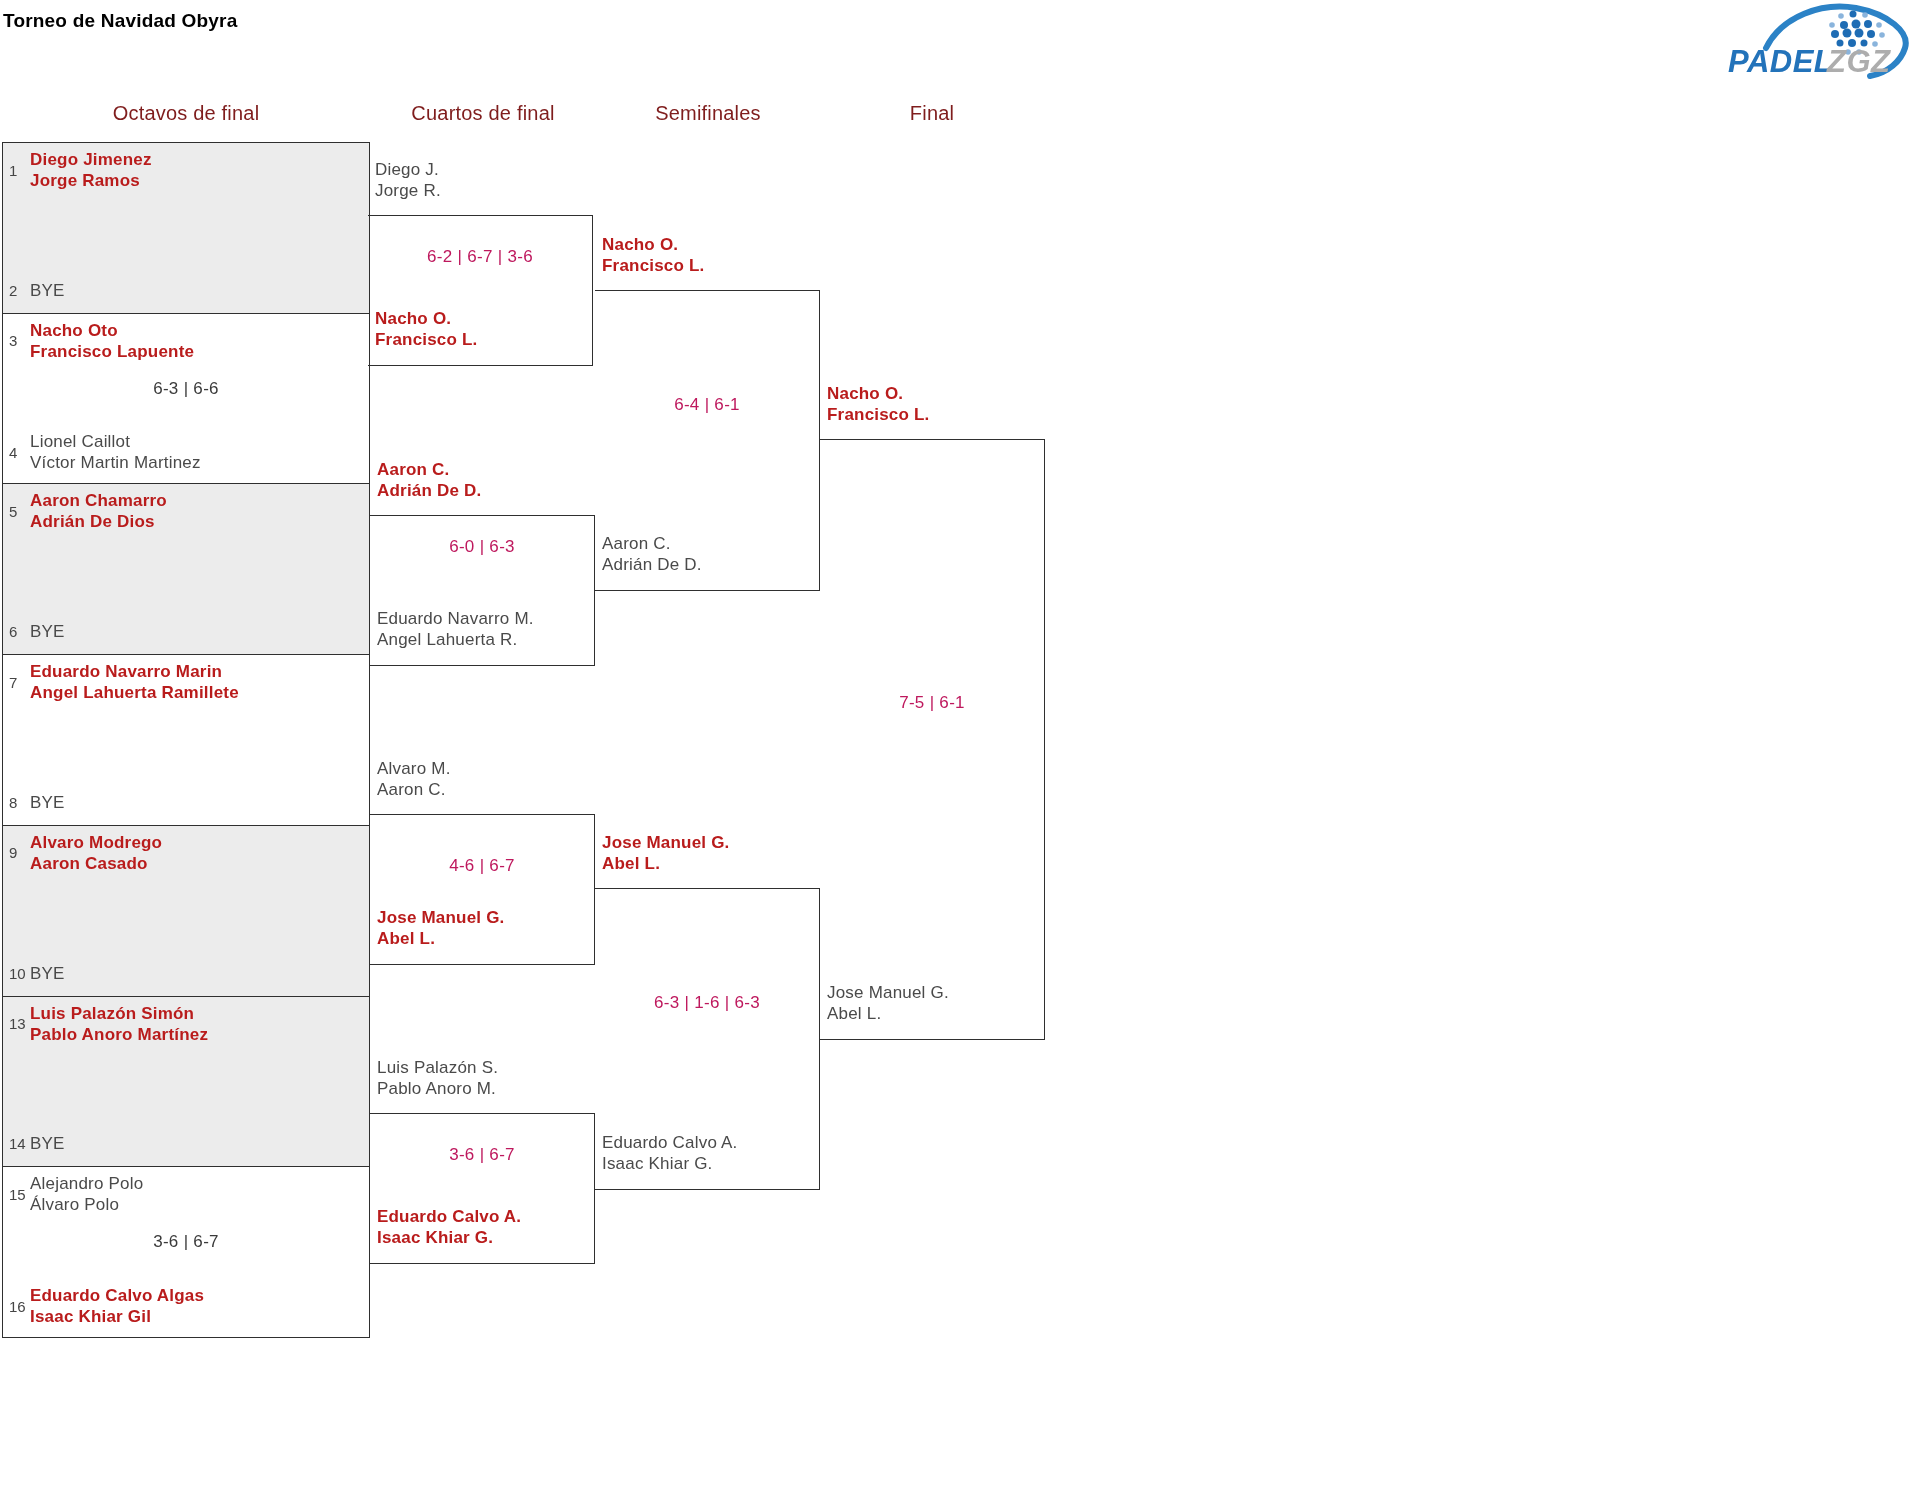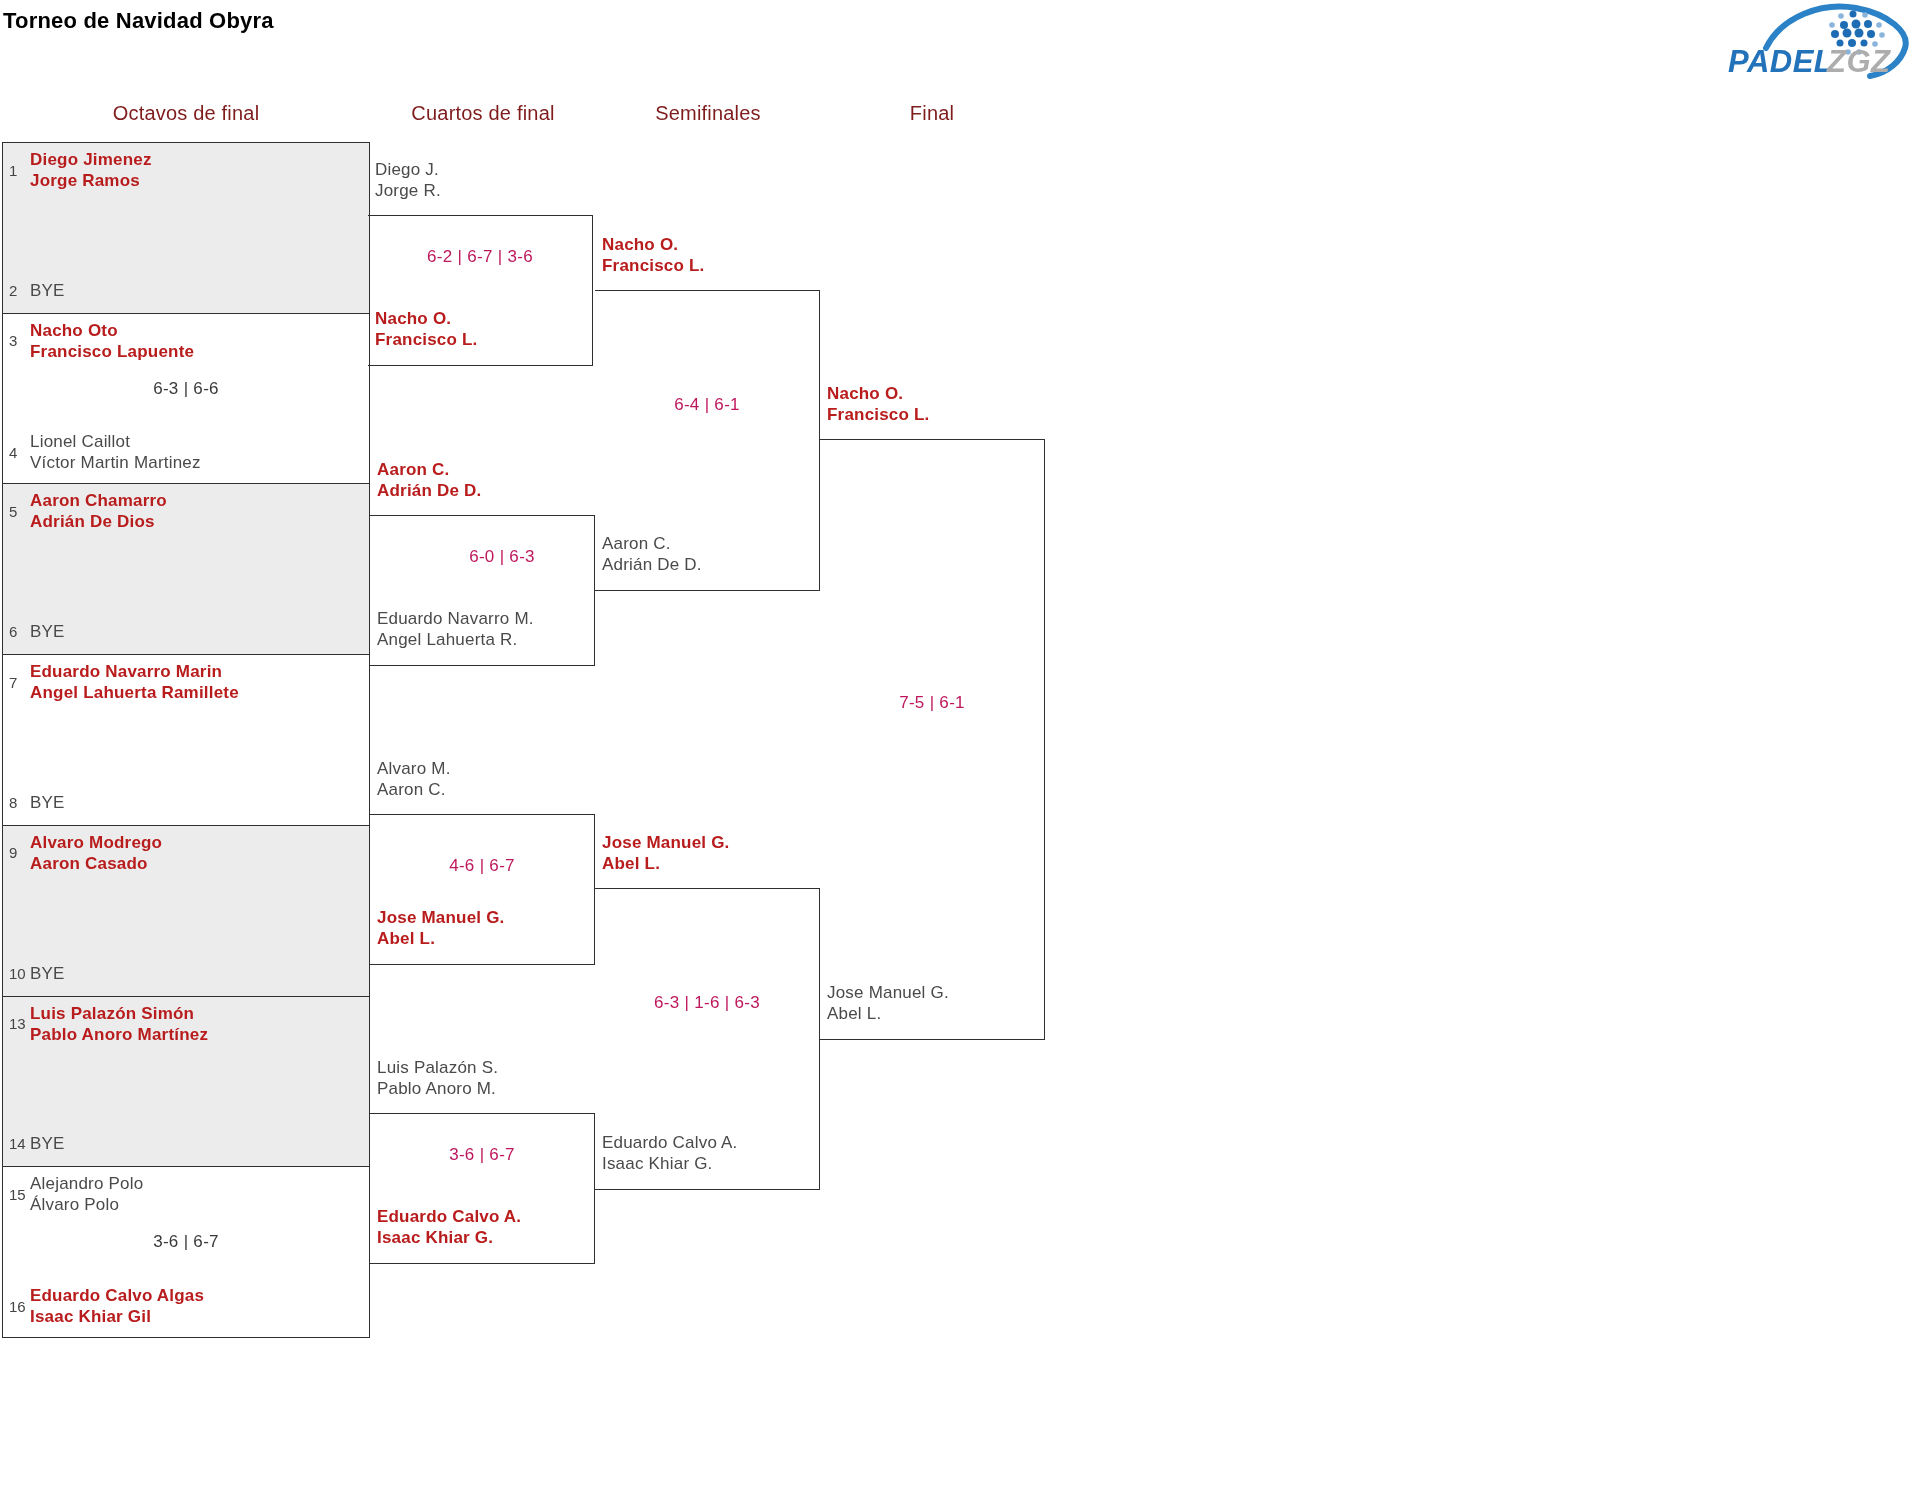--- a/index.html
+++ b/index.html
@@ -1,21 +1,21 @@
 <!DOCTYPE html>
 <html><head>
 <meta charset="utf-8">
 <style>
   html,body { margin:0; padding:0; background:#ffffff; }
   .canvas {
     position:relative; width:1920px; height:1492px; background:#ffffff;
     font-family:"Liberation Sans","DejaVu Sans",sans-serif; color:#222;
     overflow:hidden;
   }
-  .title { position:absolute; left:3px; top:4px; font-size:22px; font-weight:700;
+  .title { position:absolute; left:3px; top:4px; font-size:19px; font-weight:700;
            color:#000; line-height:33px; letter-spacing:0.2px; }
   .rh { position:absolute; top:102px; transform:translateX(-50%); font-size:20px;
         color:#7f1d1d; letter-spacing:0.2px; white-space:nowrap; }
 
   
   .ocol { position:absolute; left:2px; top:142px; width:368px; height:1196px;
           border:1.7px solid #2f2f2f; box-sizing:border-box;
           display:flex; flex-direction:column; }
   .orow { flex:1; position:relative; }
   .orow + .orow { border-top:1.7px solid #2f2f2f; }
@@ -238,21 +238,21 @@
     </div>
   </div>
 
   <div class="match" style="left:370px; top:515px; width:225px; height:151px;">
     <div class="mteam mtop">
       <span class="names winner">
         <span class="ln">Aaron C.</span>
         <span class="ln">Adrián De D.</span>
       </span>
     </div>
-    <div class="mscore" style="top:30px;padding-left:20px;">6-0 | 6-3</div>
+    <div class="mscore" style="top:20px;">6-0 | 6-3</div>
     <div class="mteam mbottom">
       <span class="names">
         <span class="ln">Eduardo Navarro M.</span>
         <span class="ln">Angel Lahuerta R.</span>
       </span>
     </div>
   </div>
 
   <div class="match" style="left:370px; top:814px; width:225px; height:151px;">
     <div class="mteam mtop">

